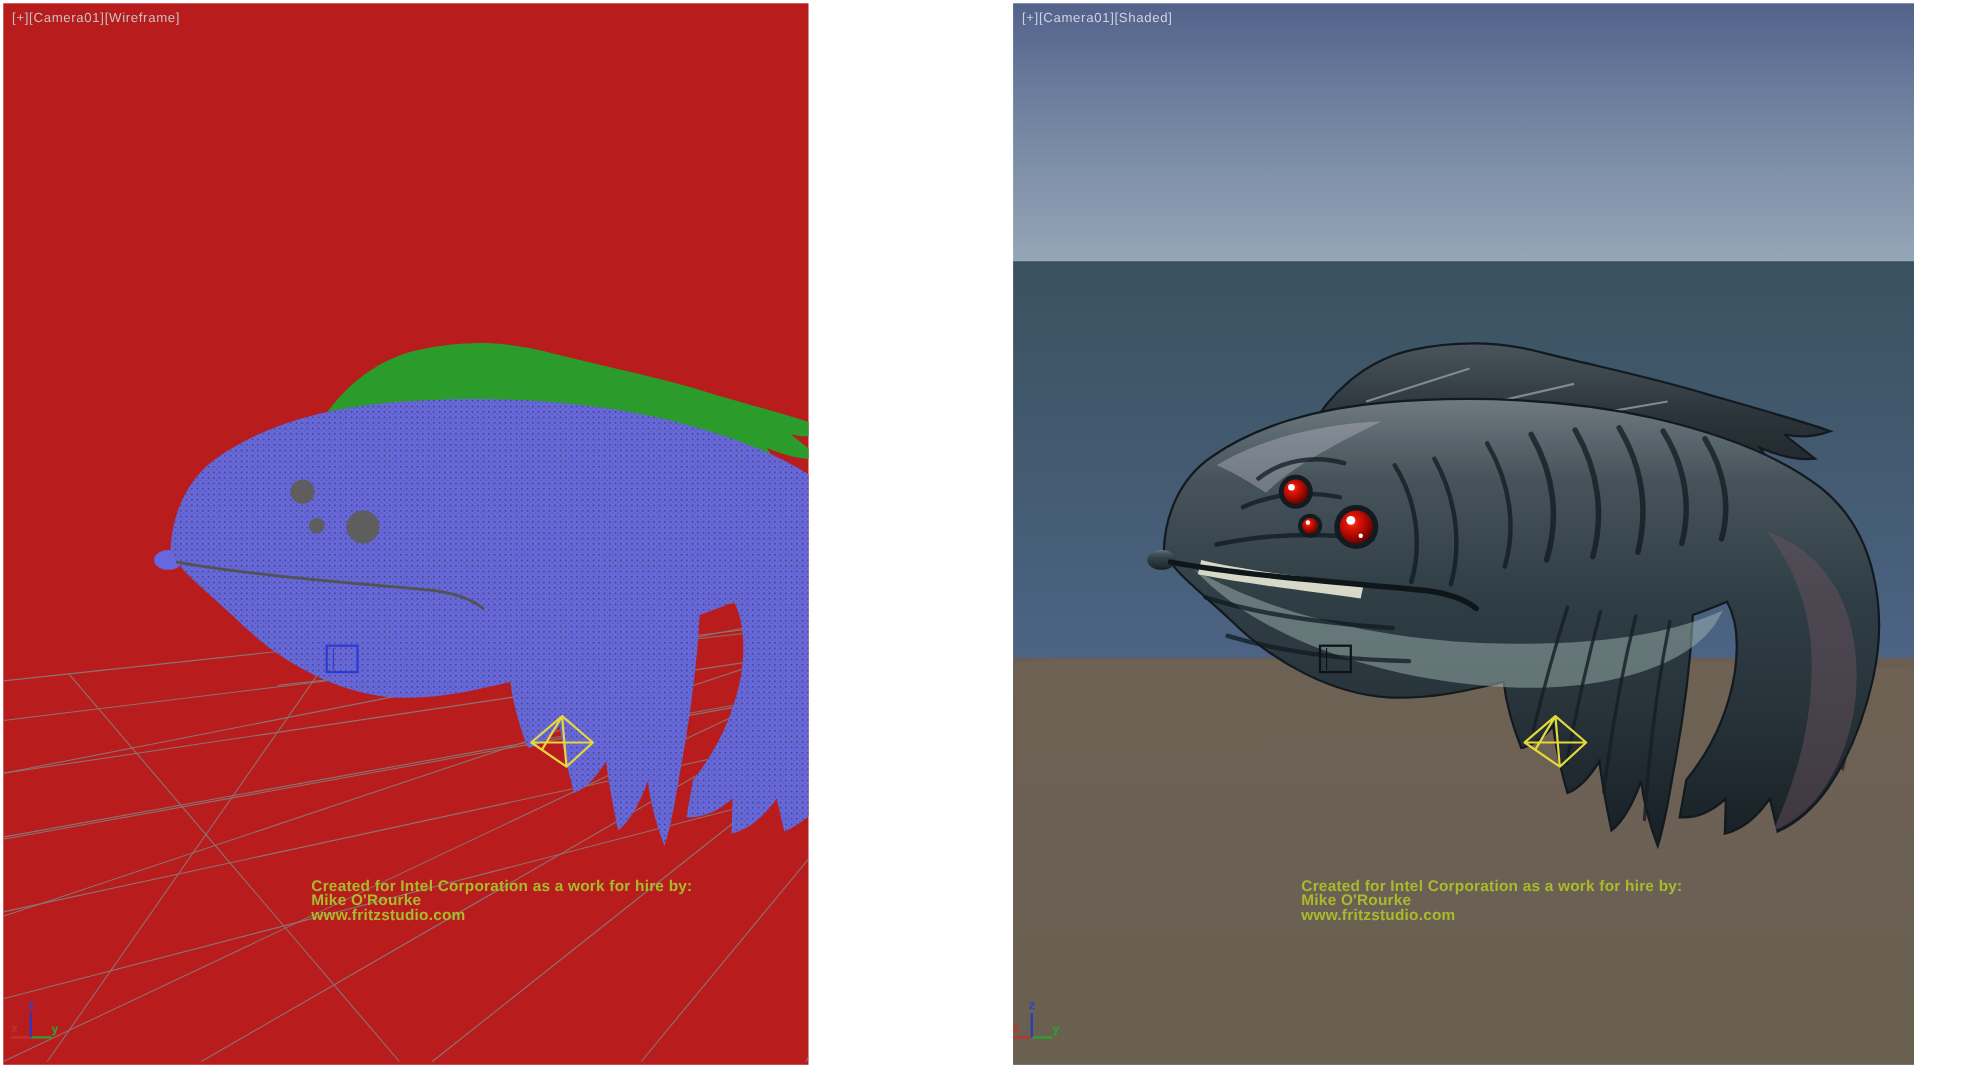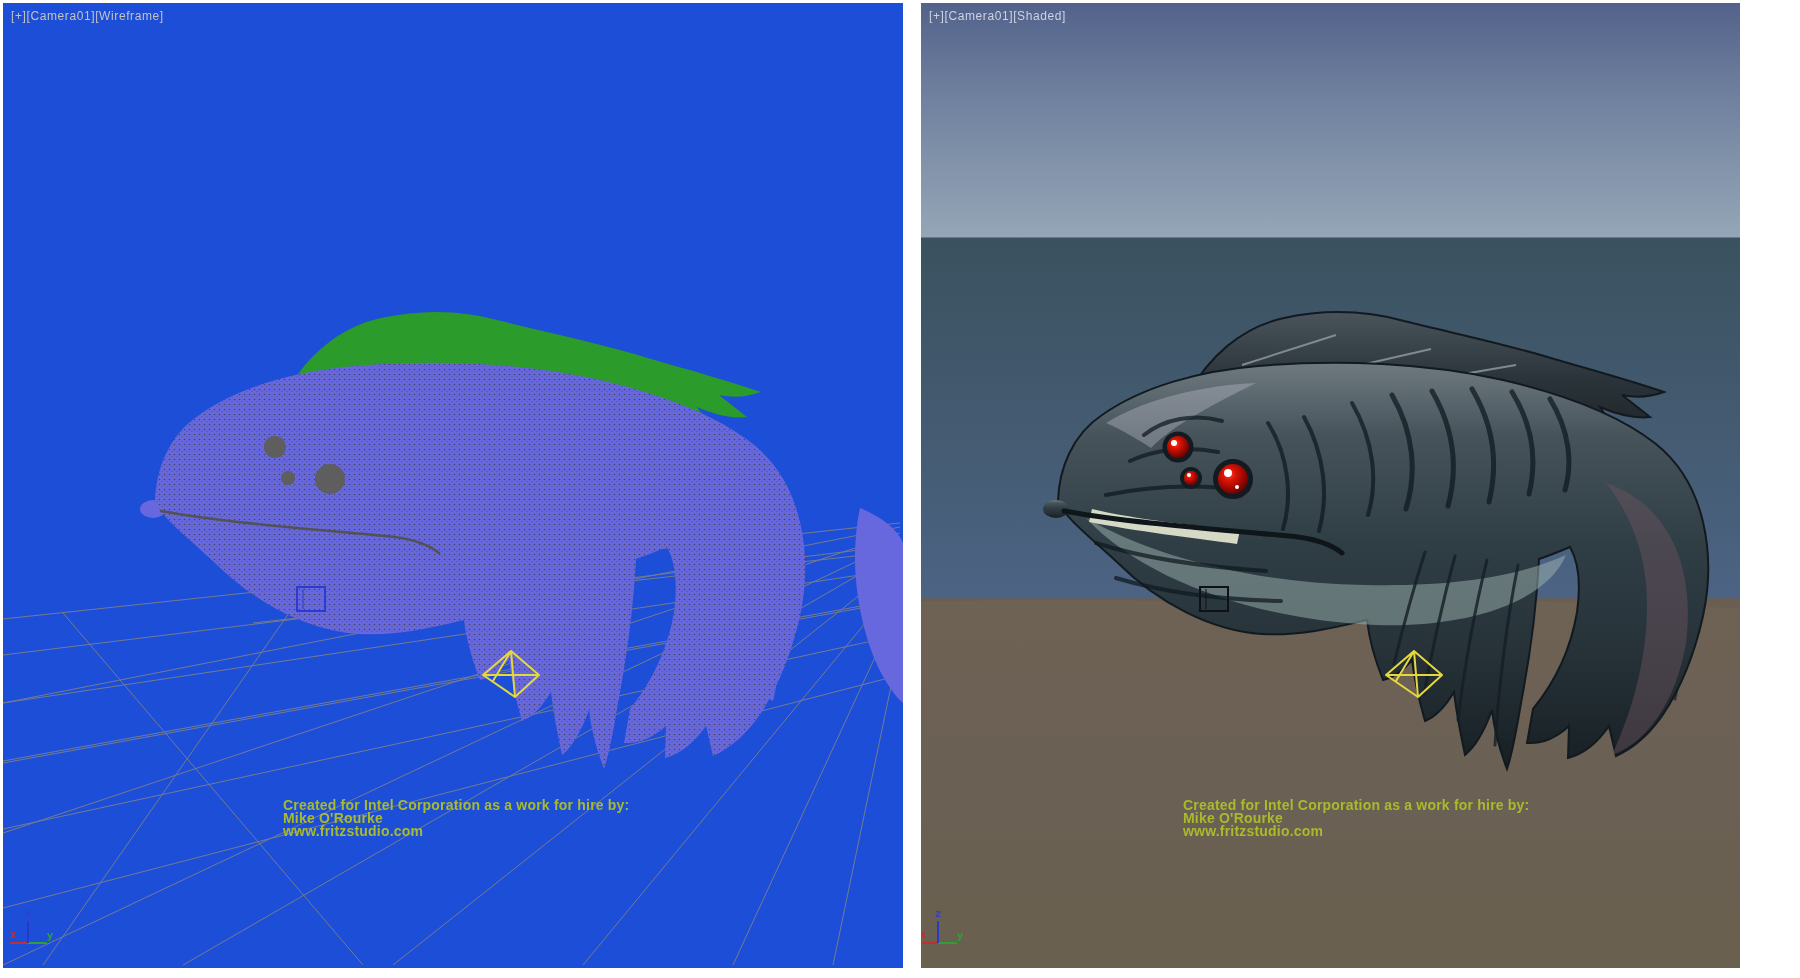--- a/index.html
+++ b/index.html
@@ -1,19 +1,19 @@
 <!DOCTYPE html>
 <html><head>
 <meta charset="utf-8">
 <style>
   html,body{margin:0;padding:0;background:#ffffff;}
   #stage{position:relative;width:1800px;height:978px;background:#ffffff;overflow:hidden;
          font-family:"Liberation Sans","DejaVu Sans",sans-serif;}
   .vp{position:absolute;top:3px;height:965px;overflow:hidden;}
-  .vp-left{left:3px;width:900px;background:#1d4ed8;}
+  .vp-left{left:3px;width:732px;background:#b91c1c;}
   .vp-right{left:921px;width:819px;
     background:linear-gradient(180deg,
       #52628b 0px,#70819f 95px,#95a6b7 234px,
       #3a525f 235px,#445b72 430px,#4c6384 594px,
       #695e51 596px,#6b6054 760px,#6e6357 965px);}
   .vp-label{position:absolute;left:8px;top:6px;font-size:12px;letter-spacing:.6px;
             z-index:6;user-select:none;cursor:default;}
   .vp-left .vp-label{color:#c3c3c3;}
   .vp-right .vp-label{color:#cdd3e0;}
   .watermark{position:absolute;z-index:5;color:#a9ba2c;font-size:14px;font-weight:bold;

